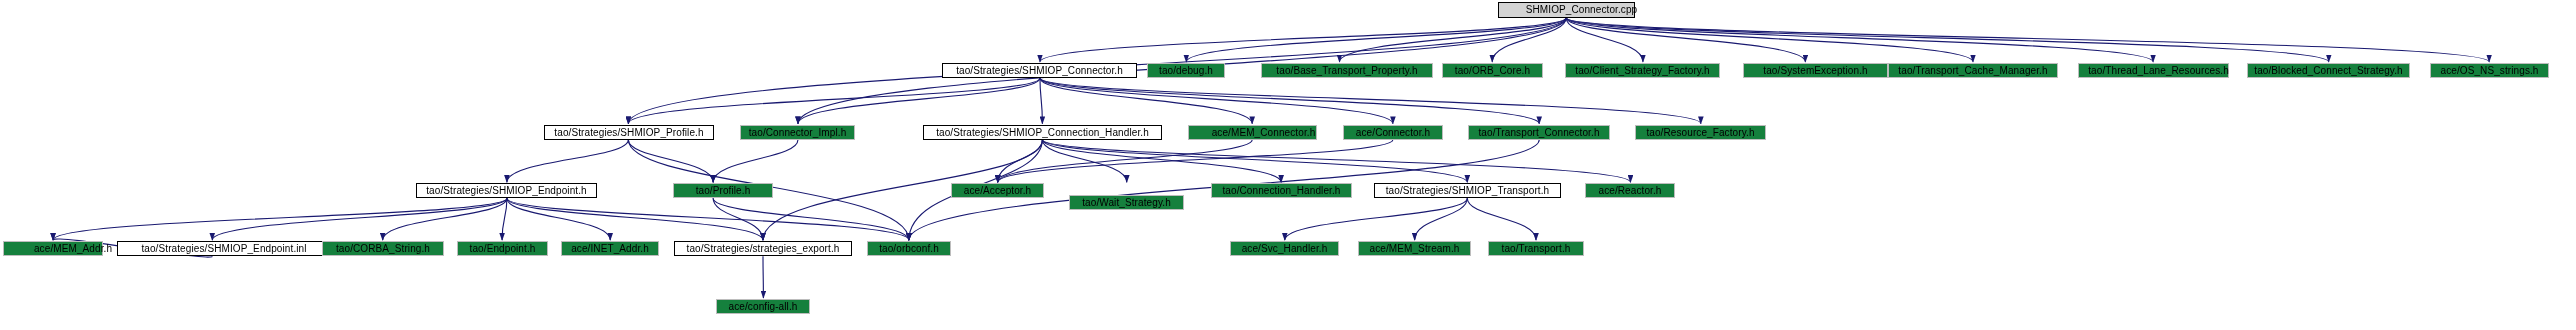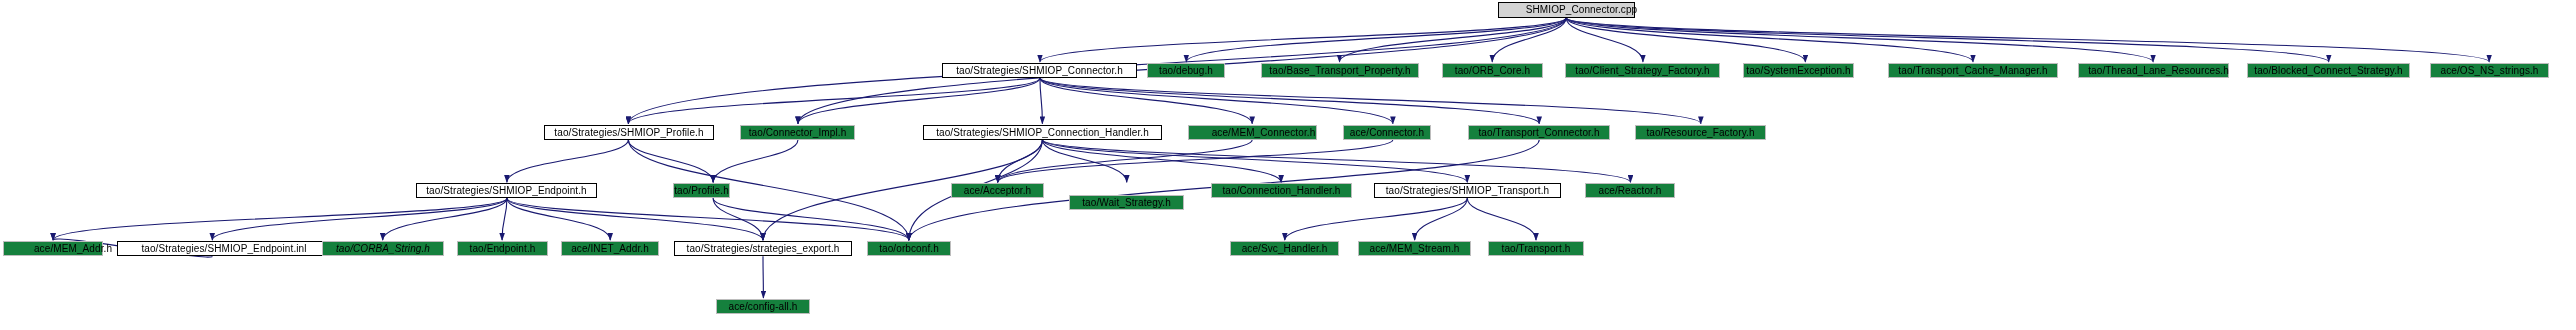--- a/index.html
+++ b/index.html
@@ -111,45 +111,45 @@
         <path d="M264,319 C264,327.1 66,290.1 66,299" fill="none" stroke="#191970" stroke-width="1.4" marker-end="url(#arrowhead)"></path>
         <path d="M1914.5,174 C1914.5,230.7 1130.5,230.7 1130.5,299" fill="none" stroke="#191970" stroke-width="1.4" marker-end="url(#arrowhead)"></path>
         <path d="M1732.5,174 C1732.5,198.3 1241,198.3 1241,227" fill="none" stroke="#191970" stroke-width="1.4" marker-end="url(#arrowhead)"></path>
         <path d="M1557.5,174 C1557.5,198.3 1241,198.3 1241,227" fill="none" stroke="#191970" stroke-width="1.4" marker-end="url(#arrowhead)"></path>
       </g>
   </svg>
   <div id="nodes">
       <div class="node root" style="left: 1498px; top: 2.4px; width: 137px;">SHMIOP_Connector.cpp</div>
       <div class="node strong" style="left: 942px; top: 63px; width: 195px;">tao/Strategies/SHMIOP_Connector.h</div>
       <div class="node plain" style="left: 1147px; top: 63px; width: 78px;">tao/debug.h</div>
-      <div class="node plain" style="left: 1261px; top: 63px; width: 158px;">tao/Base_Transport_Property.h</div>
+      <div class="node plain" style="left: 1261px; top: 63px; width: 172px;">tao/Base_Transport_Property.h</div>
       <div class="node plain" style="left: 1442px; top: 63px; width: 101px;">tao/ORB_Core.h</div>
       <div class="node plain" style="left: 1565px; top: 63px; width: 155px;">tao/Client_Strategy_Factory.h</div>
-      <div class="node plain" style="left: 1743px; top: 63px; width: 111px;">tao/SystemException.h</div>
+      <div class="node plain" style="left: 1743px; top: 63px; width: 145px;">tao/SystemException.h</div>
       <div class="node plain" style="left: 1888px; top: 63px; width: 170px;">tao/Transport_Cache_Manager.h</div>
       <div class="node plain" style="left: 2078px; top: 63px; width: 151px; padding-left: 10px;">tao/Thread_Lane_Resources.h</div>
       <div class="node plain" style="left: 2247px; top: 63px; width: 163px;">tao/Blocked_Connect_Strategy.h</div>
       <div class="node plain" style="left: 2430px; top: 63px; width: 119px;">ace/OS_NS_strings.h</div>
       <div class="node strong" style="left: 544px; top: 125px; width: 170px;">tao/Strategies/SHMIOP_Profile.h</div>
       <div class="node plain" style="left: 740px; top: 125px; width: 115px;">tao/Connector_Impl.h</div>
       <div class="node strong" style="left: 923px; top: 125px; width: 239px;">tao/Strategies/SHMIOP_Connection_Handler.h</div>
       <div class="node plain" style="left: 1188px; top: 125px; width: 129px; padding-left: 22px;">ace/MEM_Connector.h</div>
-      <div class="node plain" style="left: 1343px; top: 125px; width: 88px;">ace/Connector.h</div>
+      <div class="node plain" style="left: 1343px; top: 125px; width: 100px;">ace/Connector.h</div>
       <div class="node plain" style="left: 1468px; top: 125px; width: 142px;">tao/Transport_Connector.h</div>
       <div class="node plain" style="left: 1635px; top: 125px; width: 131px;">tao/Resource_Factory.h</div>
       <div class="node strong" style="left: 416px; top: 183px; width: 181px;">tao/Strategies/SHMIOP_Endpoint.h</div>
-      <div class="node plain" style="left: 673px; top: 183px; width: 57px;">tao/Profile.h</div>
+      <div class="node plain" style="left: 673px; top: 183px; width: 100px;">tao/Profile.h</div>
       <div class="node plain" style="left: 951px; top: 183px; width: 93px;">ace/Acceptor.h</div>
       <div class="node plain" style="left: 1069px; top: 183px; width: 115px; margin-top: 12px;">tao/Wait_Strategy.h</div>
       <div class="node plain" style="left: 1211px; top: 183px; width: 141px;">tao/Connection_Handler.h</div>
       <div class="node strong" style="left: 1374px; top: 183px; width: 187px;">tao/Strategies/SHMIOP_Transport.h</div>
       <div class="node plain" style="left: 1585px; top: 183px; width: 90px;">ace/Reactor.h</div>
       <div class="node plain" style="left: 3px; top: 241px; width: 100px; padding-left: 40px;">ace/MEM_Addr.h</div>
       <div class="node strong" style="left: 117px; top: 241px; width: 214px;">tao/Strategies/SHMIOP_Endpoint.inl</div>
-      <div class="node plain" style="left: 322px; top: 241px; width: 122px; font-style: italic;">tao/CORBA_String.h</div>
+      <div class="node plain" style="left: 322px; top: 241px; width: 122px;">tao/CORBA_String.h</div>
       <div class="node plain" style="left: 457px; top: 241px; width: 91px;">tao/Endpoint.h</div>
       <div class="node plain" style="left: 561px; top: 241px; width: 98px;">ace/INET_Addr.h</div>
       <div class="node strong" style="left: 674px; top: 241px; width: 178px;">tao/Strategies/strategies_export.h</div>
       <div class="node plain" style="left: 867px; top: 241px; width: 84px;">tao/orbconf.h</div>
       <div class="node plain" style="left: 1230px; top: 241px; width: 109px;">ace/Svc_Handler.h</div>
       <div class="node plain" style="left: 1358px; top: 241px; width: 113px;">ace/MEM_Stream.h</div>
       <div class="node plain" style="left: 1488px; top: 241px; width: 96px;">tao/Transport.h</div>
       <div class="node plain" style="left: 716px; top: 299px; width: 94px;">ace/config-all.h</div>
     </div>
 </div>

